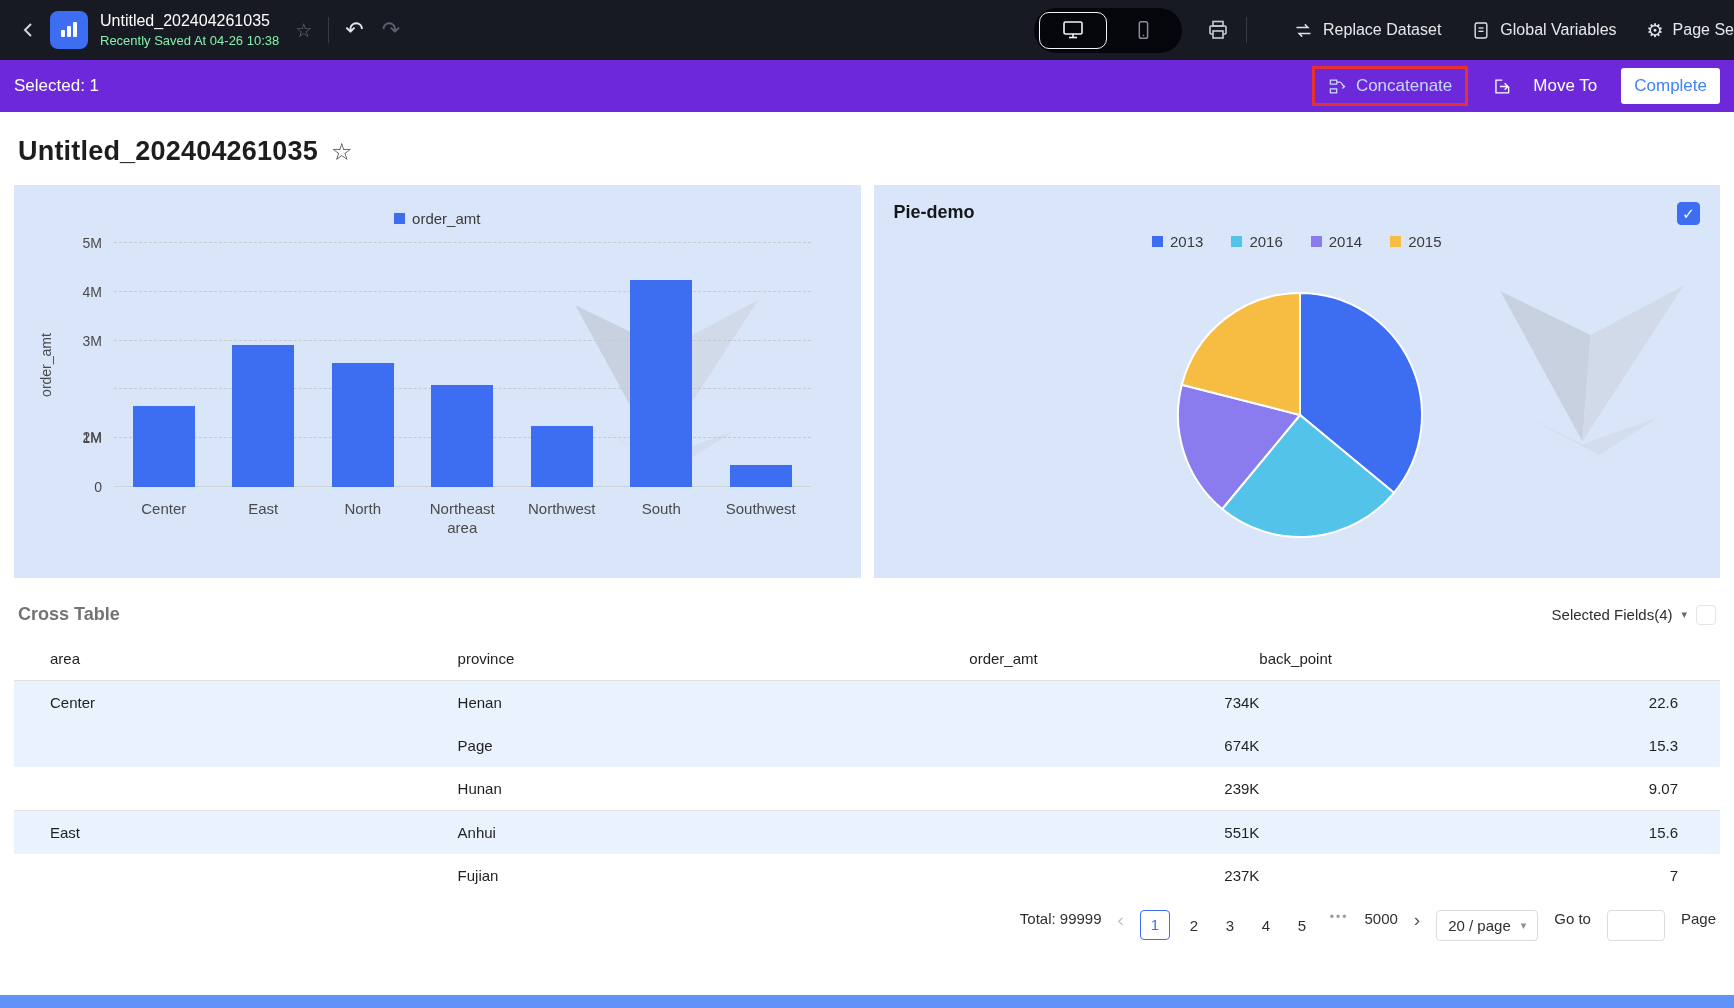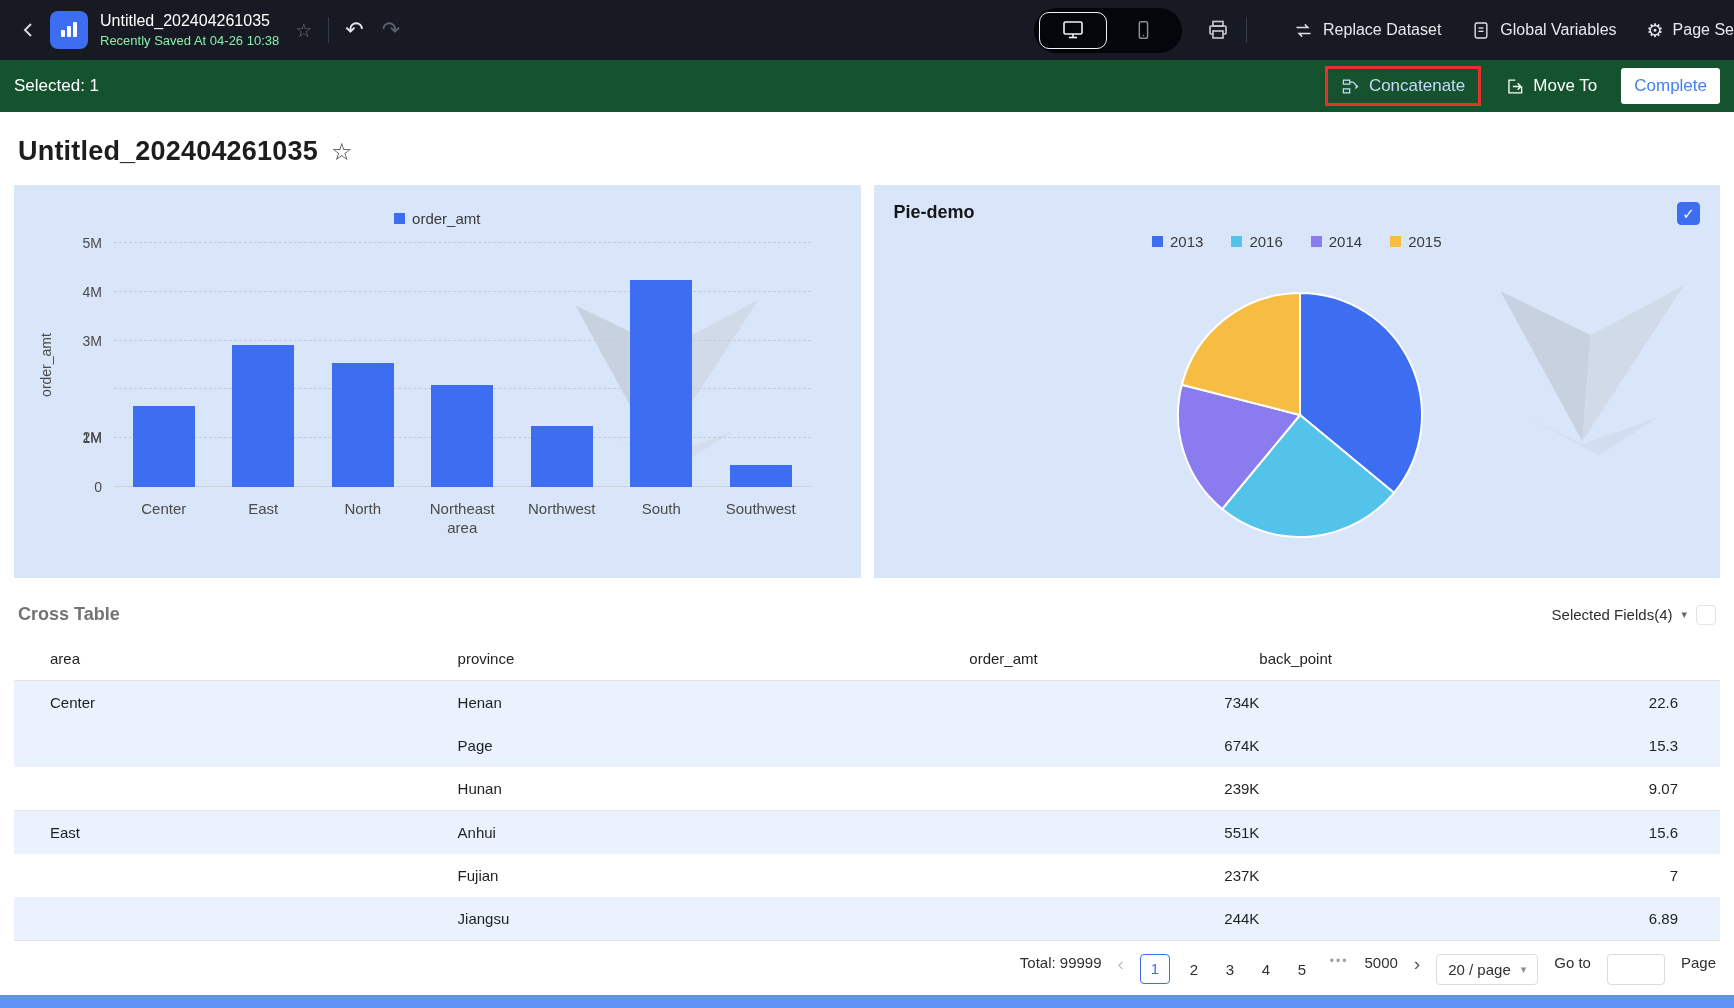--- a/index.html
+++ b/index.html
@@ -19,25 +19,25 @@
   .redo{font-size:22px;color:#5b6270;margin-left:18px;cursor:pointer;}
   .device-toggle{margin-left:auto;background:#04060b;border-radius:23px;height:45px;display:flex;align-items:center;padding:0 5px;gap:2px;flex:0 0 auto;}
   .seg{width:68px;height:37px;display:flex;align-items:center;justify-content:center;border-radius:10px;cursor:pointer;}
   .seg.selected{border:1.5px solid #f2f3f5;}
   .printer{margin-left:24px;display:flex;align-items:center;cursor:pointer;}
   .top-item{display:flex;align-items:center;gap:9px;font-size:16px;color:#e6e8eb;margin-left:30px;cursor:pointer;flex:0 0 auto;}
   .top-item:first-of-type{margin-left:0;}
   .gear{font-size:19px;color:#dfe2e6;}
 
   
-  .selbar{height:52px;flex:0 0 52px;background:#14532d;display:flex;align-items:center;padding:0 14px;color:#fff;}
+  .selbar{height:52px;flex:0 0 52px;background:#6d28d9;display:flex;align-items:center;padding:0 14px;color:#fff;}
   .sel-label{font-size:17px;}
   .sel-actions{margin-left:auto;display:flex;align-items:center;gap:24px;}
   .concat-annot{border:3px solid #e8312f;display:flex;align-items:center;gap:9px;padding:7px 13px;color:#c7d8fa;font-size:17px;cursor:pointer;}
-  .moveto{display:flex;align-items:center;gap:9px;font-size:17px;color:#fff;cursor:pointer;}
+  .moveto{display:flex;align-items:center;gap:22px;font-size:17px;color:#fff;cursor:pointer;}
   .complete-btn{background:#fff;color:#4182f6;font-size:17px;padding:8px 13px;border-radius:3px;border:none;cursor:pointer;font-family:inherit;}
 
   
   .main{flex:1;padding:0 14px;overflow:hidden;}
   .page-title-row{display:flex;align-items:center;gap:13px;margin:24px 4px 18px;}
   .page-title{font-size:27px;font-weight:700;color:#1d1d1f;letter-spacing:.2px;}
   .page-star{font-size:24px;color:#35383e;cursor:pointer;}
 
   .cards{display:flex;gap:13px;height:393px;}
   .card{flex:1;background:#d9e6f9;position:relative;padding:17px 20px;overflow:hidden;}
@@ -356,26 +356,20 @@
             <td class="c-prov">Anhui</td>
             <td class="c-amt">551K</td>
             <td class="c-bp">15.6</td>
           </tr>
           <tr class="">
             <td class="c-area"></td>
             <td class="c-prov">Fujian</td>
             <td class="c-amt">237K</td>
             <td class="c-bp">7</td>
           </tr>
-          <tr class="shaded group-end">
-            <td class="c-area"></td>
-            <td class="c-prov">Jiangsu</td>
-            <td class="c-amt">244K</td>
-            <td class="c-bp">6.89</td>
-          </tr>
         </tbody>
     </table>
   </section>
 
   <div class="pager">
     <span class="pg-total">Total: 99999</span>
     <span class="pg-nav">‹</span>
     <span class="pages">
         <span class="pg current">1</span>
         <span class="pg">2</span>

